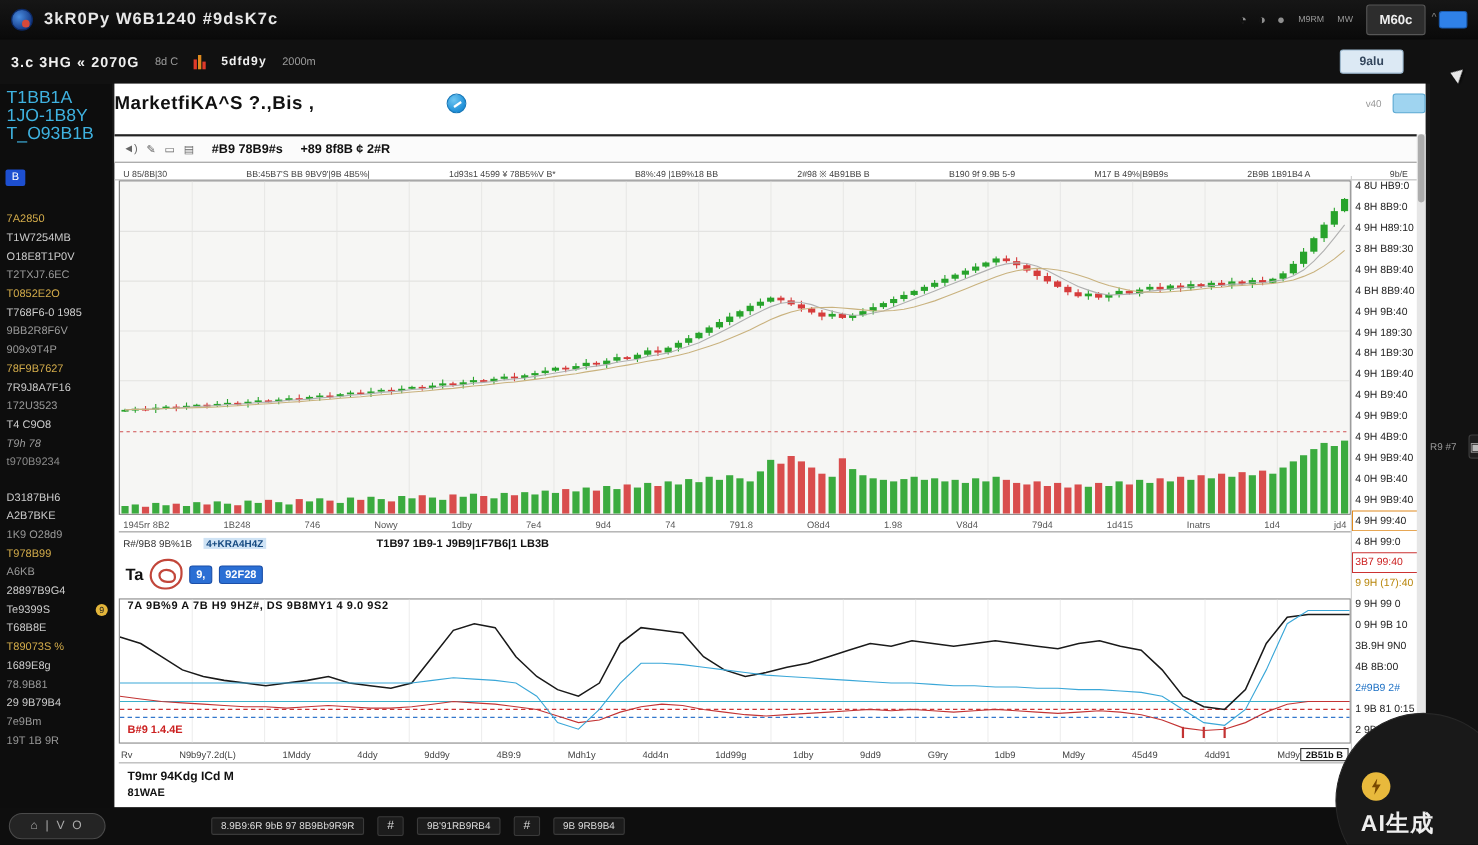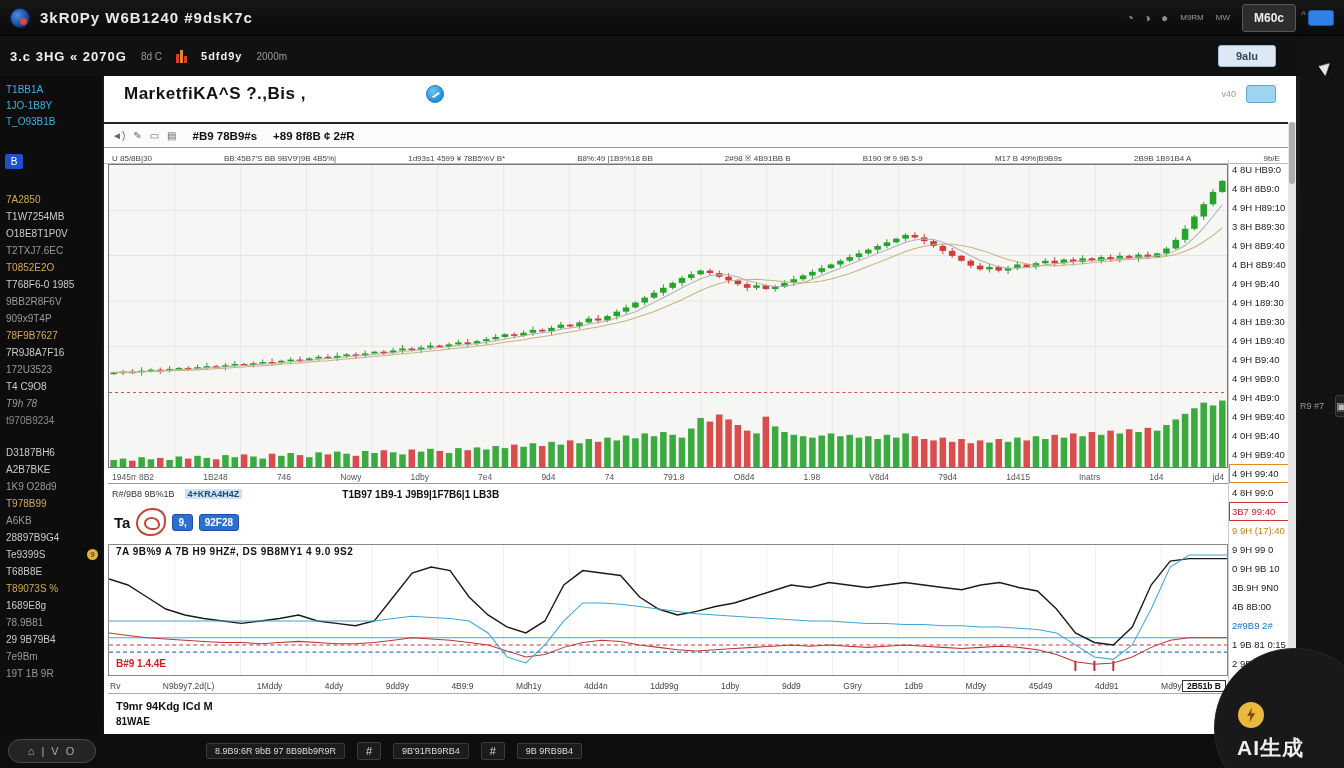--- a/index.html
+++ b/index.html
@@ -36,36 +36,36 @@
   .mini-candles { display:flex; align-items:flex-end; gap:1px; height:13px; }
   .mini-candles i { display:block; width:3px; background:#e03a2a; }
   .mini-candles i:nth-child(2) { background:#e08a1e; }
   .st-btn { margin-left:auto; margin-right:58px; width:58px; height:22px; background:#dce9f4;
             border:1px solid #9db9cf; border-radius:3px; color:#33465c; font-weight:bold;
             font-size:11px; text-align:center; line-height:20px; }
 
   
   .sidebar { position:absolute; left:0; top:76px; width:102px; height:658px; background:#0d0d0d; }
   .side-links { position:absolute; top:6px; left:0; right:0; }
-  .link { color:#3fb2e0; font-size:10px; height:16px; line-height:16px; padding-left:6px;
+  .link { color:#3fb2e0; font-size:16px; height:16px; line-height:16px; padding-left:6px;
           white-space:nowrap; overflow:hidden; }
   .badge-b { position:absolute; top:78px; left:5px; width:18px; height:15px; background:#1d4fd0;
              color:#fff; font-size:10px; text-align:center; line-height:15px; border-radius:2px; }
   .group-a { position:absolute; top:102px; left:0; right:0; }
   .group-b { position:absolute; top:368px; left:0; right:0; }
   .side-item { height:17px; line-height:17px; font-size:10px; padding:0 4px 0 6px;
                white-space:nowrap; overflow:hidden; display:flex; justify-content:space-between; }
   .si-badge:empty { display:none; }
   .si-badge { background:#e3b53a; color:#222; border-radius:50%; font-size:8px; width:11px;
               height:11px; line-height:11px; text-align:center; margin-top:3px; }
 
   
   .panel { position:absolute; left:104px; top:76px; width:1192px; height:658px; background:#fff; }
   .p-header { position:absolute; top:0; left:0; right:0; height:36px; display:flex;
-              align-items:center; padding:0 20px; }
+              align-items:center; padding:0 0; }
   .p-title { font-weight:bold; font-size:17px; color:#111; letter-spacing:0.5px; }
   .p-bluedot { width:18px; height:18px; border-radius:50%; margin-left:120px;
                background:radial-gradient(circle at 35% 30%, #6ec6f2, #1f90d8 70%);
                border:1px solid #1878b8; position:relative; }
   .p-bluedot::after { content:""; position:absolute; left:5px; top:8px; width:8px; height:2px;
                       background:#fff; transform:rotate(-35deg); }
   .p-right { margin-left:auto; display:flex; align-items:center; gap:10px; }
   .p-ver { color:#999; font-size:9px; }
   .p-hbtn { width:30px; height:18px; border-radius:3px; background:#9fd4f0;
             border:1px solid #5aa8d2; }
@@ -134,21 +134,21 @@
   .rt-item.lbl { background:none; border:none; font-size:9px; color:#999; white-space:nowrap; }
   .rt-item.plain { background:none; border:none; }
   .rt-item.spacer { background:none; border:none; height:80px; }
   .cursor-arrow { position:absolute; right:12px; top:62px; width:0; height:0;
                   border-left:11px solid #e8e8e8; border-top:4px solid transparent;
                   border-bottom:8px solid transparent; transform:rotate(-35deg);
                   filter:drop-shadow(1px 1px 1px #000); }
 
   
   .statusbar { position:absolute; left:0; bottom:0; width:1300px; height:34px; background:#0e0e0e;
-               display:flex; align-items:center; gap:14px; padding:0 8px; }
+               display:flex; align-items:center; padding:0 8px; }
   .pill { width:88px; height:24px; border-radius:12px; background:#242424; border:1px solid #4a4a4a;
           color:#aaa; font-size:11px; text-align:center; line-height:22px; letter-spacing:2px; }
   .chip { font-size:9px; color:#ddd; background:#1c1c1c; border:1px solid #3a3a3a;
           padding:2px 8px; border-radius:2px; white-space:nowrap; }
   .chip.iconchip { width:24px; text-align:center; font-size:11px; }
 
   
   .wm-circle { position:absolute; right:-30px; bottom:-40px; width:160px; height:160px;
                border-radius:50%; background:#191919; border:1px solid #272727; }
   .wm-bolt { position:absolute; right:80px; bottom:40px; width:26px; height:26px; border-radius:50%;

